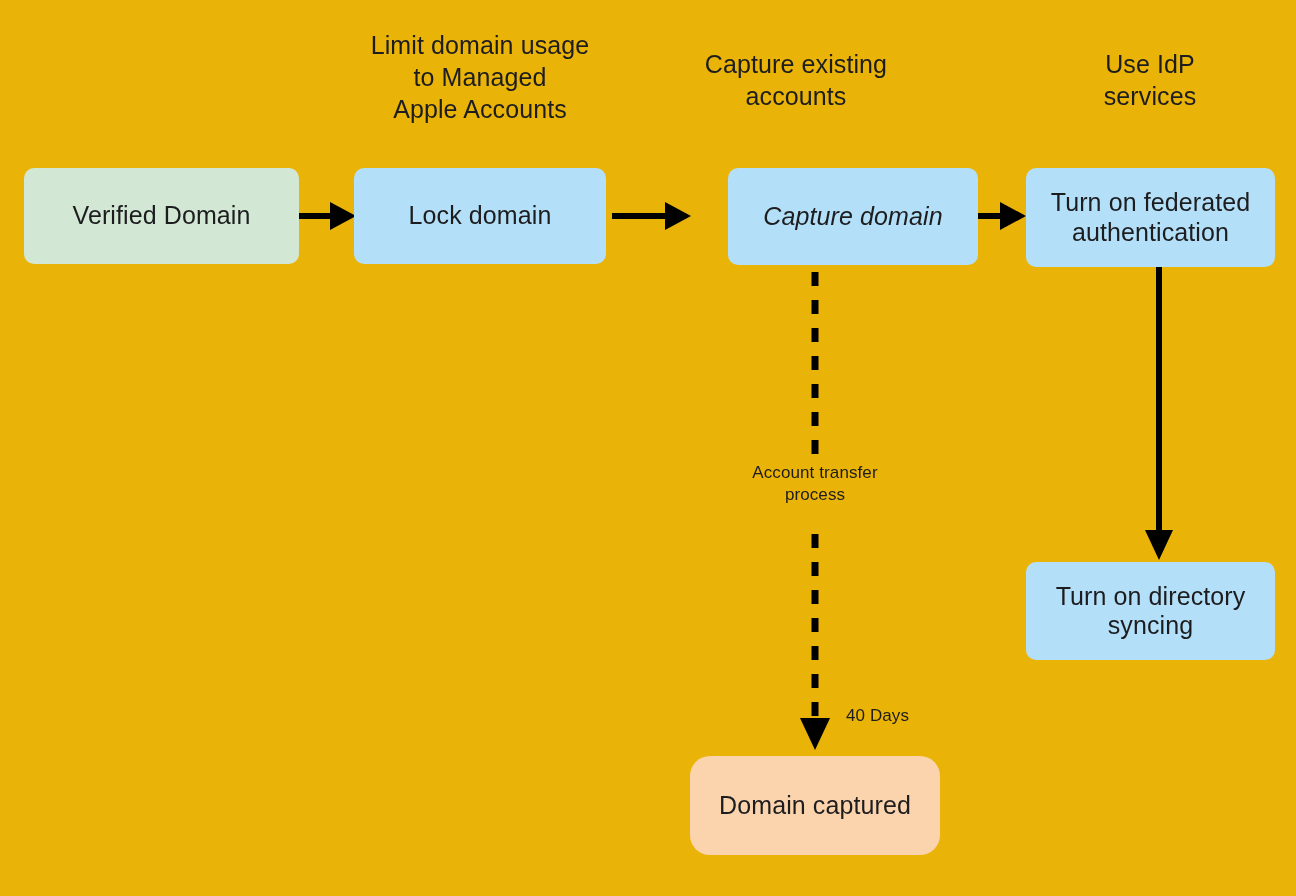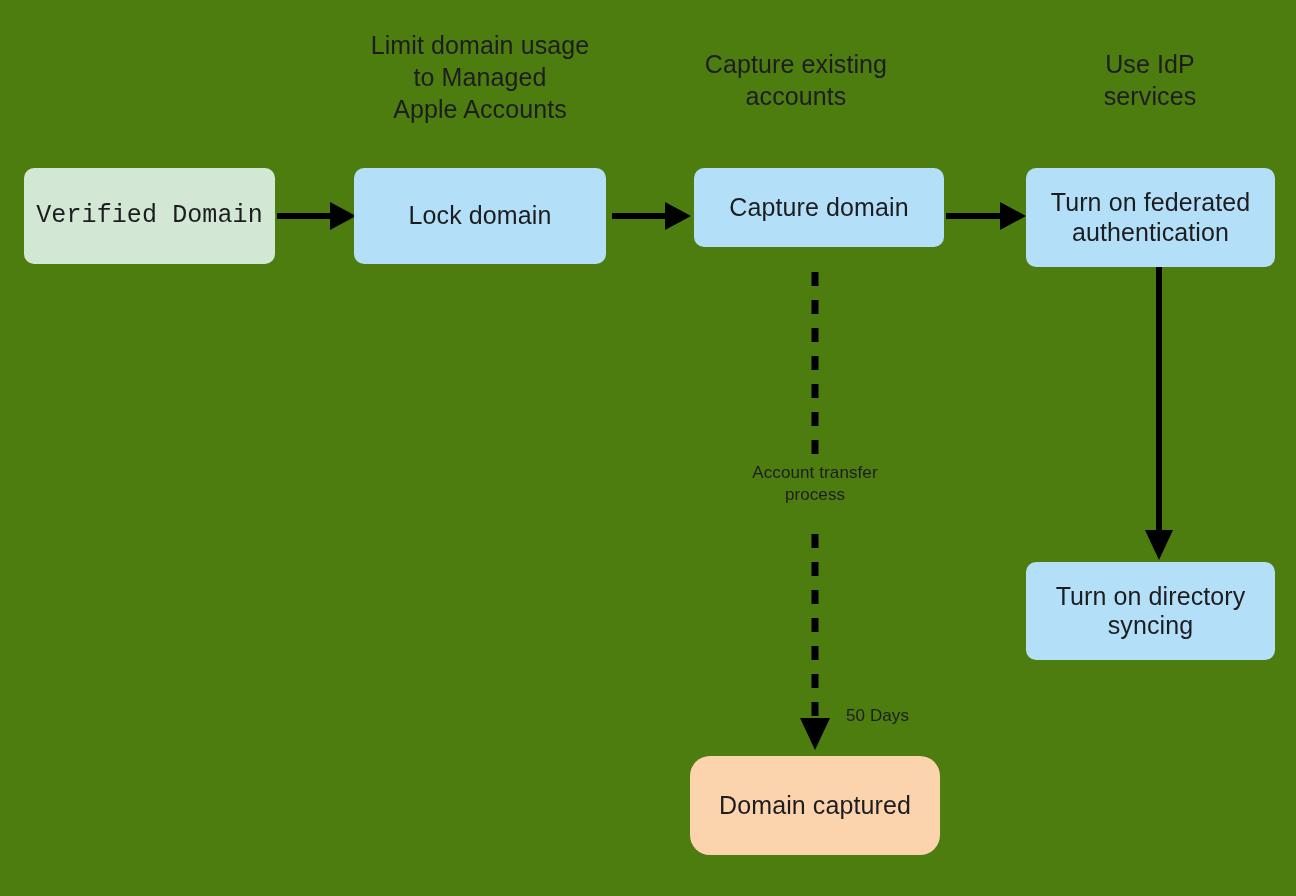--- a/index.html
+++ b/index.html
@@ -11,21 +11,21 @@
     width: 1296px;
     height: 896px;
     font-family: "Liberation Sans", sans-serif;
     color: #1b1b1b;
     overflow: hidden;
   }
   #stage {
     position: relative;
     width: 1296px;
     height: 896px;
-    background: #4d7c0f;
+    background: #eab308;
   }
   .node {
     position: absolute;
     box-sizing: border-box;
     border-radius: 10px;
     display: flex;
     align-items: center;
     justify-content: center;
     text-align: center;
     font-size: 25px;
@@ -99,32 +99,32 @@
       <polygon points="1145,530 1173,530 1159,560" fill="#000000"></polygon>
     </g>
 
     <g>
       <line x1="815" y1="272" x2="815" y2="462" stroke="#000000" stroke-width="7" stroke-dasharray="14 14" stroke-linecap="butt"></line>
       <line x1="815" y1="534" x2="815" y2="718" stroke="#000000" stroke-width="7" stroke-dasharray="14 14" stroke-linecap="butt"></line>
       <polygon points="800,718 830,718 815,750" fill="#000000"></polygon>
     </g>
   </svg>
 
-  <div class="node" style="left:24px; top:168px; width:251px; height:96px; background:#d3e8d4;font-family:Liberation Mono, monospace;">Verified Domain</div>
+  <div class="node" style="left:24px; top:168px; width:275px; height:96px; background:#d3e8d4;">Verified Domain</div>
 
   <div class="node" style="left:354px; top:168px; width:252px; height:96px; background:#b3e0f8;text-align:right;">Lock domain</div>
 
-  <div class="node" style="left:694px; top:168px; width:250px; height:79px; background:#b3e0f8;">Capture domain</div>
+  <div class="node" style="left:728px; top:168px; width:250px; height:97px; background:#b3e0f8;font-style:italic;">Capture domain</div>
 
   <div class="node" style="left:1026px; top:168px; width:249px; height:99px; background:#b3e0f8;">Turn on federated
 authentication</div>
 
   <div class="node" style="left:1026px; top:562px; width:249px; height:98px; background:#b3e0f8;">Turn on directory
 syncing</div>
 
   <div class="node" style="left:690px; top:756px; width:250px; height:99px; background:#fbd4ae;border-radius:20px;">Domain captured</div>
 
   <div class="edge-label" style="left:665px; top:462px; width:300px;">Account transfer
 process</div>
 
-  <div class="edge-label" style="left:846px; top:705px; width:180px; text-align:left;">50 Days</div>
+  <div class="edge-label" style="left:846px; top:705px; width:180px; text-align:left;">40 Days</div>
 
 </div>
 
 </body></html>

